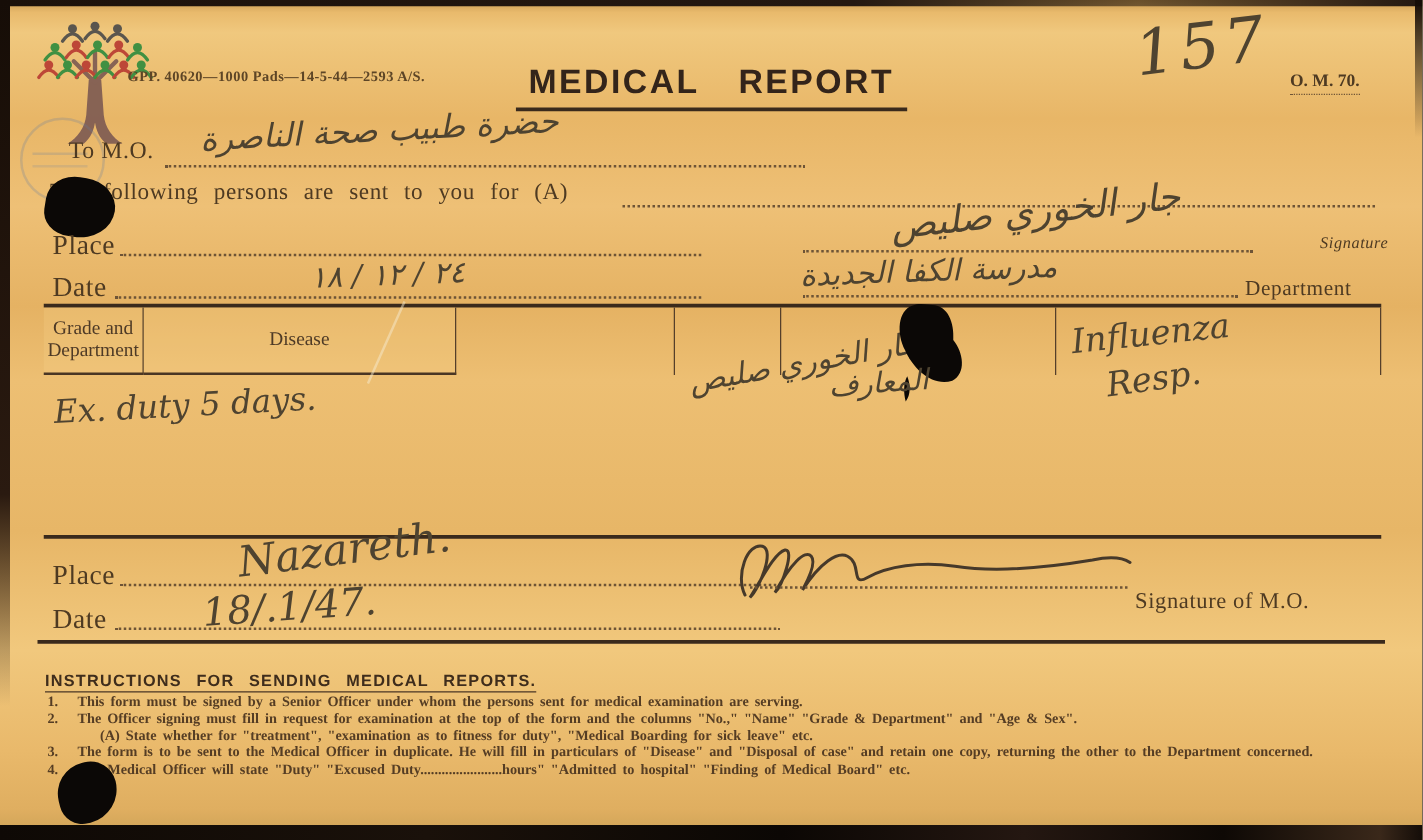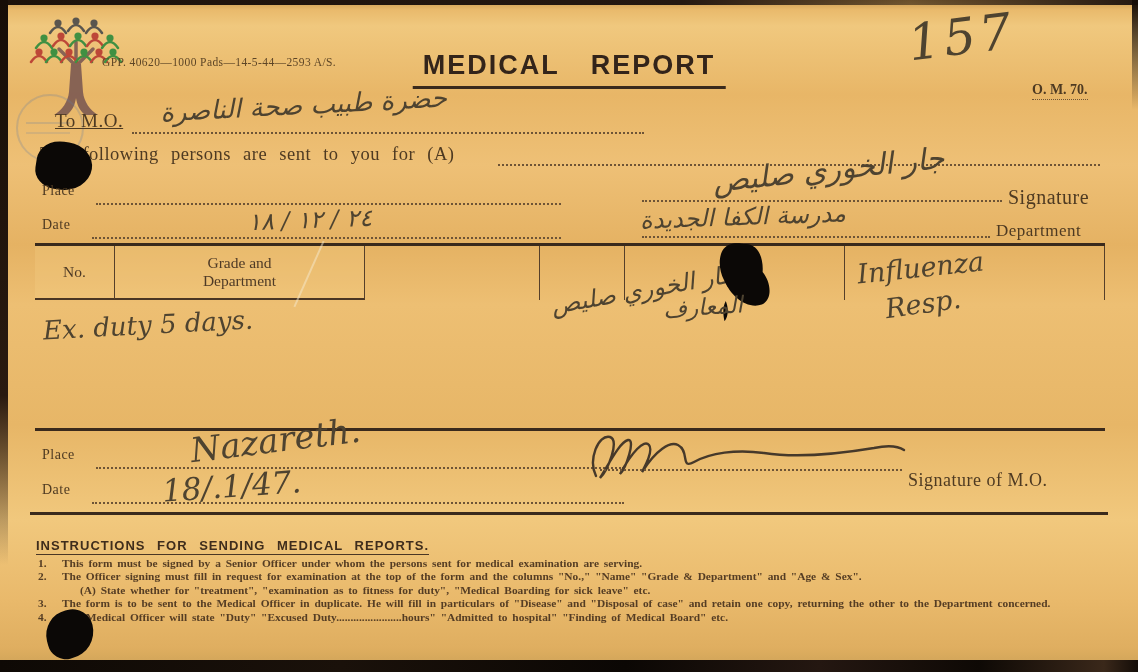--- a/index.html
+++ b/index.html
@@ -11,30 +11,30 @@
         #c79a52 0px,#e9ba6c 10px,#f0c87e 26px,#e8b667 95px,
         #eec076 165px,#e5b263 245px,#edbf73 305px,#e7b667 425px,
         #f1c87d 520px,#e9b96b 600px,#dfae60 648px,#caa055 672px);
   }
   
   .edge{position:absolute;background:#1d120b;}
   .edge.top{left:0;top:0;width:1138px;height:5px;background:linear-gradient(90deg,#1d120b 0%,#241811 60%,rgba(29,18,11,.55) 80%,#241811 100%);}
   .edge.left{left:0;top:0;width:8px;height:565px;background:linear-gradient(180deg,#160d07 0%,#2a1a10 70%,rgba(42,26,16,0) 100%);}
   .edge.right{right:0;top:0;width:6px;height:110px;background:linear-gradient(180deg,#160d07 0%,rgba(42,26,16,0) 100%);}
   .edge.bottom{left:0;top:660px;width:1138px;height:12px;background:linear-gradient(90deg,#0e0905 0%,#1a110a 30%,#0b0704 55%,#241711 72%,#0e0905 86%,#3a281a 97%,#140d08 100%);}
-  .imprint{position:absolute;left:58px;top:56px;font-size:11.5px;letter-spacing:.4px;color:#5d4526;font-weight:400;padding-left:44px;}
+  .imprint{position:absolute;left:58px;top:56px;font-size:11.5px;letter-spacing:.4px;color:#5d4526;font-weight:700;padding-left:44px;}
   .title-wrap{position:absolute;left:50%;top:50px;transform:translateX(-50%);}
   .title{display:inline-block;font-family:"Liberation Sans","DejaVu Sans",sans-serif;font-weight:bold;
     font-size:27px;letter-spacing:2px;word-spacing:22px;color:#33241a;
     border-bottom:3px solid #3a2a1c;padding:0 10px 5px 10px;}
   .serial{position:absolute;left:908px;top:8px;font-family:"DejaVu Serif",serif;font-style:italic;
     font-size:50px;color:#7d6c45;transform:rotate(-7deg);letter-spacing:4px;}
-  .form-code{position:absolute;left:1032px;top:58px;font-size:14px;font-weight:bold;color:#4e3a22;border-bottom:1px dotted #6e5436;padding-bottom:1px;margin-top:24px;}
-
-  .label{position:absolute;font-size:14px;color:#4e3a22;letter-spacing:.5px;}
+  .form-code{position:absolute;left:1032px;top:58px;font-size:14px;font-weight:bold;color:#4e3a22;border-bottom:1px dotted #6e5436;padding-bottom:1px;}
+
+  .label{position:absolute;font-size:22px;color:#4e3a22;letter-spacing:.5px;}
   .dots{position:absolute;border-bottom:2px dotted #6e5436;height:1px;}
 
   .hw{position:absolute;font-family:"DejaVu Serif",serif;font-style:italic;color:#4e4330;white-space:nowrap;}
   .hw-ar{font-family:"DejaVu Sans","DejaVu Serif",sans-serif;}
 
   
   .med-table{position:absolute;left:35px;top:243px;width:1070px;
     border-top:3px solid #3a2a1c;border-bottom:3px solid #3a2a1c;
     display:grid;grid-template-columns:80px 250px 175px 85px 220px 260px;grid-template-rows:54px 128px;}
   .med-table .cell{border-right:1.5px solid #553f2a;position:relative;}
@@ -116,48 +116,48 @@
       </g>
     </svg>
   </div>
   <div class="watermark"></div>
 
   <div class="imprint">GPP. 40620—1000 Pads—14-5-44—2593 A/S.</div>
   <div class="title-wrap"><span class="title">MEDICAL REPORT</span></div>
   <div class="serial hw">157</div>
   <div class="form-code">O. M. 70.</div>
 
-  <div class="label" style="left:55px;top:110px;font-size:19px;text-decoration:underline;">To M.O.</div>
+  <div class="label" style="left:55px;top:110px;font-size:19px;">To M.O.</div>
   <div class="dots" style="left:132px;top:131px;width:512px;"></div>
   <div class="hw hw-ar" style="left:160px;top:90px;font-size:26px;transform:rotate(-3deg);">حضرة طبيب صحة الناصرة</div>
 
   <div class="label" style="left:40px;top:144px;font-size:18.5px;word-spacing:7px;">The following persons are sent to you for (A)</div>
   <div class="dots" style="left:498px;top:163px;width:602px;"></div>
   <div class="blob" style="left:36px;top:142px;width:56px;height:48px;border-radius:48% 52% 58% 42%;transform:rotate(9deg);"></div>
 
   <div class="label" style="left:42px;top:183px;">Place</div>
   <div class="dots" style="left:96px;top:202px;width:465px;"></div>
   <div class="label" style="left:42px;top:217px;">Date</div>
   <div class="dots" style="left:92px;top:236px;width:469px;"></div>
   <div class="hw" style="left:248px;top:206px;font-size:24px;transform:rotate(-2deg);letter-spacing:3px;">٢٤ / ١٢ / ١٨</div>
 
   <div class="dots" style="left:642px;top:199px;width:360px;"></div>
-  <div class="label" style="left:1008px;top:186px;font-size:20px;">Signature</div>
+  <div class="label" style="left:1056px;top:186px;font-size:13px;font-style:italic;">Signature</div>
   <div class="hw hw-ar" style="left:712px;top:152px;font-size:30px;transform:rotate(-6deg);">جار الخوري صليص</div>
   <div class="dots" style="left:642px;top:235px;width:348px;"></div>
   <div class="label" style="left:996px;top:221px;font-size:17px;">Department</div>
   <div class="hw hw-ar" style="left:640px;top:203px;font-size:24px;transform:rotate(-2deg);">مدرسة الكفا الجديدة</div>
 
   <div class="med-table">
     <div class="cell hcell">
-        <span>No.</span>
+        <span>Grade and</span>
+        <span>Department</span>
       </div>
     <div class="cell hcell">
-        <span>Grade and</span>
-        <span>Department</span>
+        <span>Disease</span>
       </div>
 
     <div class="cell"><span></span></div>
     <div class="cell">
       <div class="hw hw-ar" style="left:10px;top:30px;font-size:24px;transform:rotate(-10deg);">جار الخوري صليص</div>
       <div style="position:absolute;left:158px;top:-4px;">
         <svg width="86" height="100" viewBox="0 0 86 100">
           <path d="M38,2 C50,0 58,12 60,26 C70,34 76,50 66,58 C52,66 34,56 24,42 C14,30 12,12 22,6 C28,2 33,3 38,2 Z
                    M30,62 C34,68 36,76 33,82 C30,76 28,68 30,62 Z" fill="#0b0806" transform="rotate(12 43 50)"></path>
         </svg>

